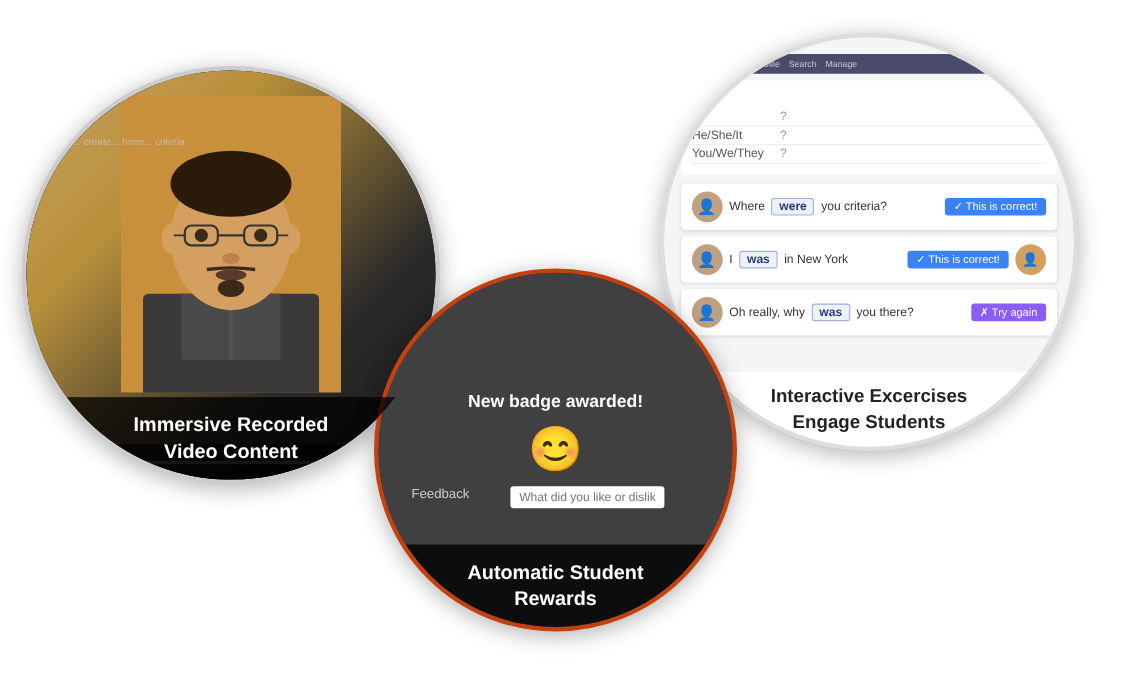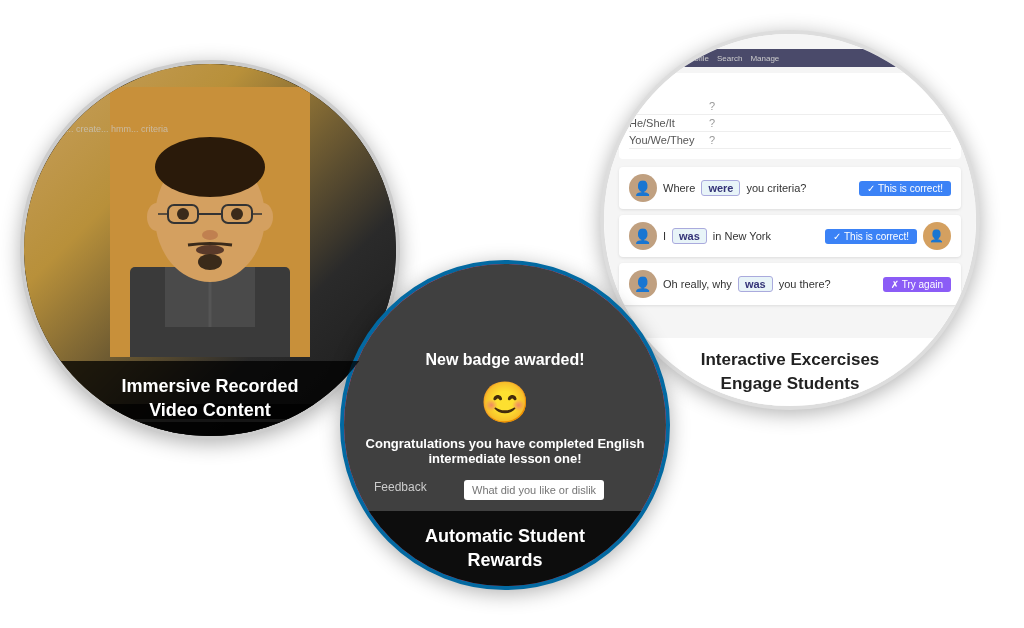--- a/index.html
+++ b/index.html
@@ -94,25 +94,25 @@
       font-size: 18px;
       font-weight: bold;
       line-height: 1.3;
       z-index: 20;
     }
 
     
     .rewards-circle {
       width: 330px;
       height: 330px;
-      top: 260px;
+      top: 244px;
       left: 340px;
-      background: #ec4899;
+      background: #4c1d95;
       box-shadow: 0 4px 20px rgba(0,0,0,0.3);
-      border: 4px solid #0369a1;
+      border: 4px solid #c2410c;
       z-index: 10;
     }
 
     .rewards-content {
       width: 100%;
       height: 100%;
       background: #404040;
       display: flex;
       flex-direction: column;
       align-items: center;
@@ -502,24 +502,20 @@
   <div class="exercise-circle-label">
     <span style="white-space:pre-line;margin-top:16px;">Interactive Excercises
 Engage Students</span>
   </div>
 </div>
 
 <div class="circle rewards-circle">
   <div class="rewards-content">
     <div class="badge-title">New badge awarded!</div>
     <div class="badge-icon">😊</div>
-    <div class="congrats-text">
-      <span style="white-space:pre-line;">Congratulations you have completed English
-intermediate lesson one!</span>
-    </div>
 
 
     <div class="feedback-row">
       <span class="feedback-label">Feedback</span>
       <input class="feedback-input" type="text" placeholder="What did you like or dislike?" style="">
     </div>
   </div>
   <div class="rewards-circle-label">
     <span style="white-space:pre-line;">Automatic Student
 Rewards</span>

